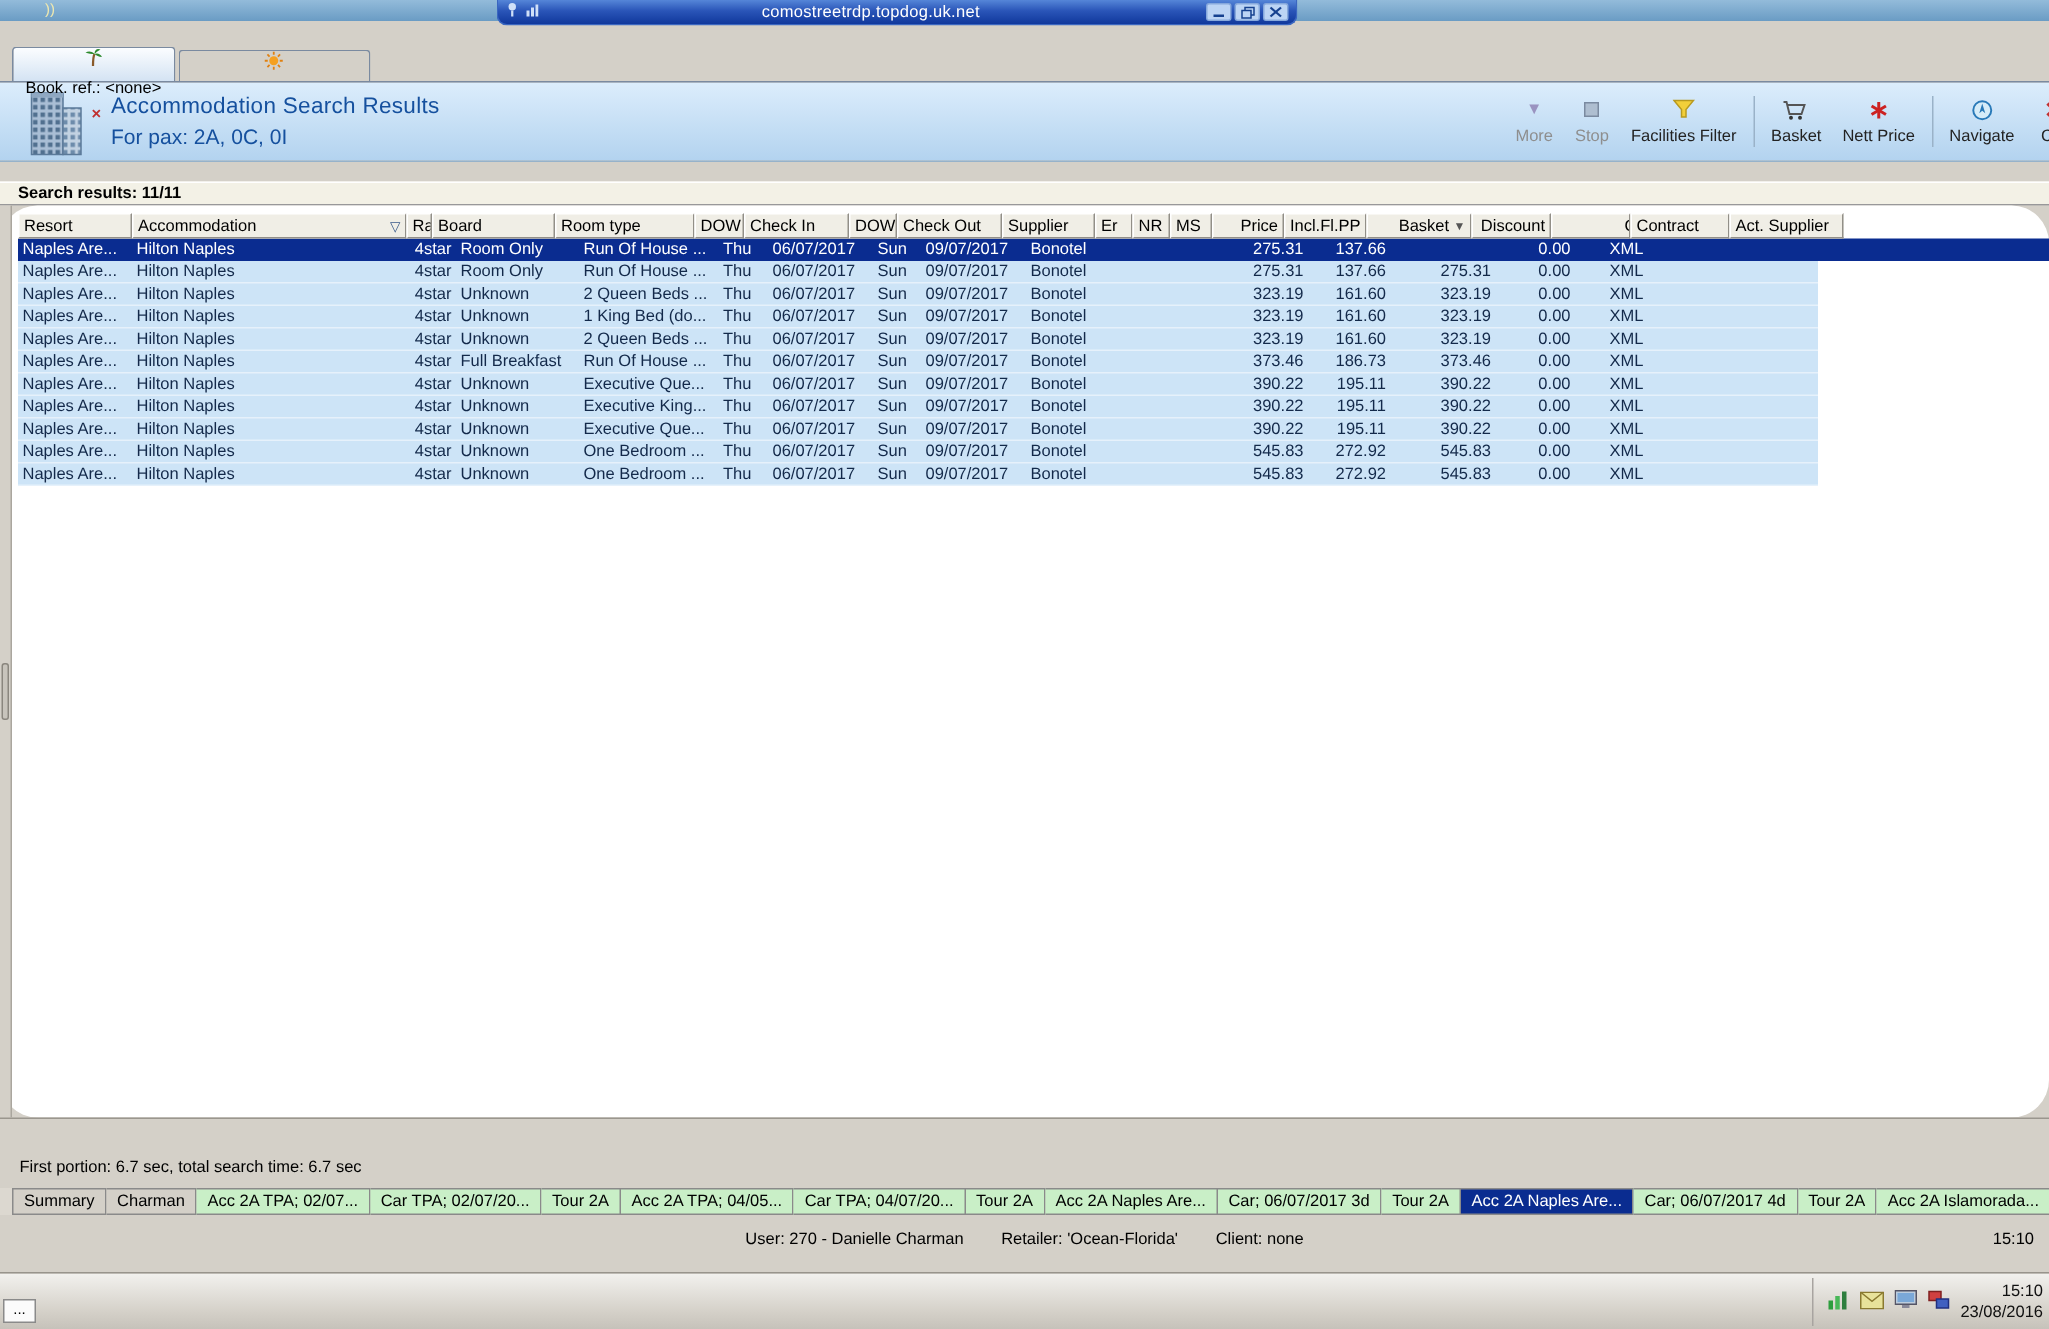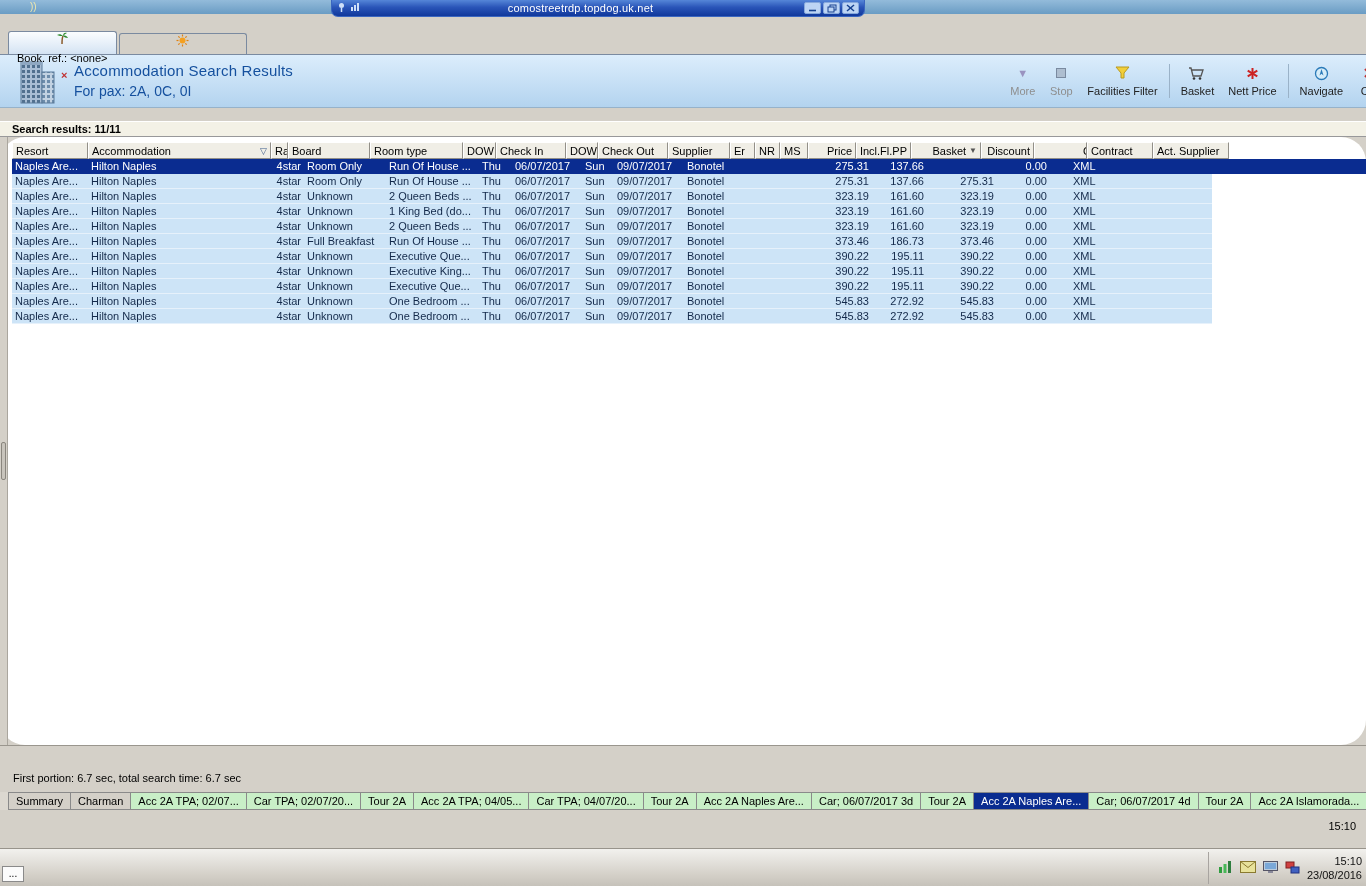--- a/index.html
+++ b/index.html
@@ -594,20 +594,25 @@
       <div class="stab green">Acc 2A Naples Are...</div>
       <div class="stab green">Car; 06/07/2017 3d</div>
       <div class="stab green">Tour 2A</div>
       <div class="stab selected">Acc 2A Naples Are...</div>
       <div class="stab green">Car; 06/07/2017 4d</div>
       <div class="stab green">Tour 2A</div>
       <div class="stab green">Acc 2A Islamorada...</div>
     </div>
 
   <div class="status-bar">
+    <div class="status-center">
+      <span>User: 270 - Danielle Charman</span>
+      <span>Retailer: 'Ocean-Florida'</span>
+      <span>Client: none</span>
+    </div>
     <span class="status-time">15:10</span>
   </div>
 </div>
 
 <div class="taskbar">
   <div class="overflow-box">...</div>
   <div class="tray">
     <span><svg width="15" height="14">
           <rect x="1" y="7" width="3" height="6" fill="#2e9e3e"></rect>
           <rect x="5.5" y="4" width="3" height="9" fill="#48b858"></rect>

